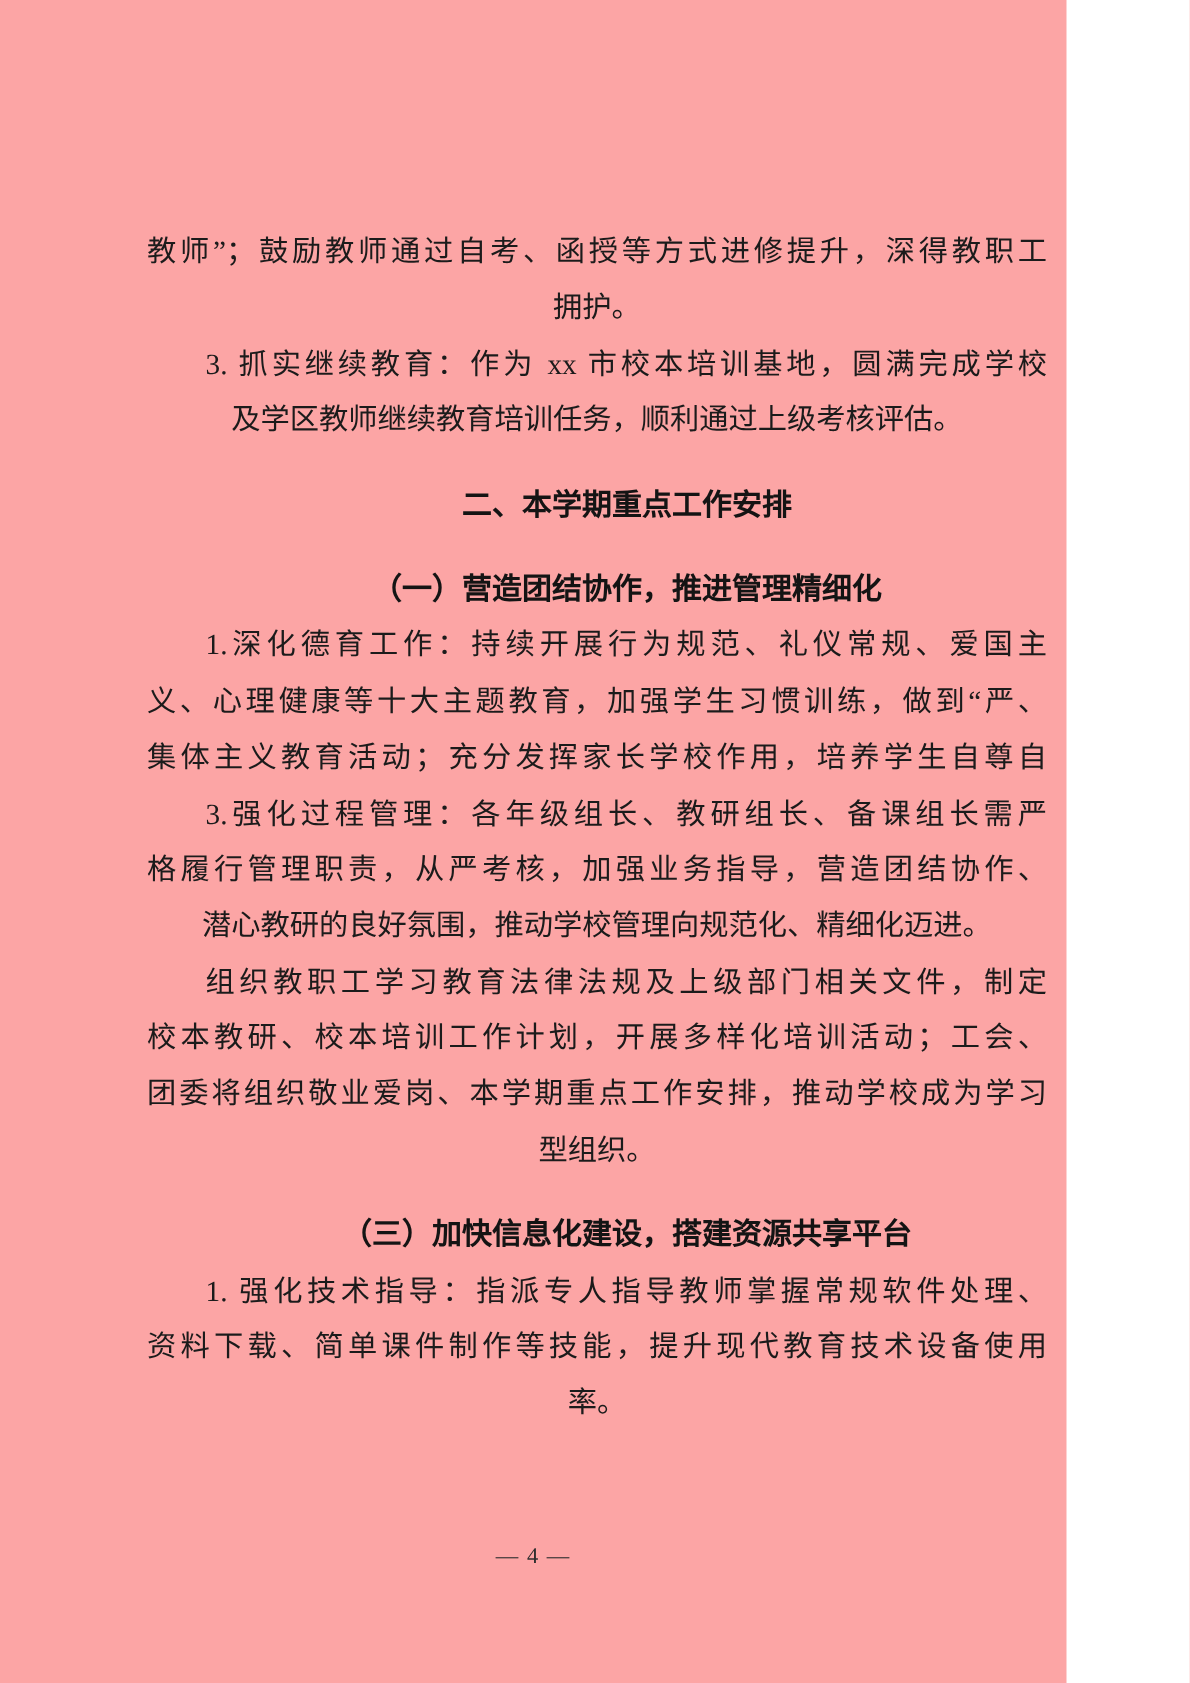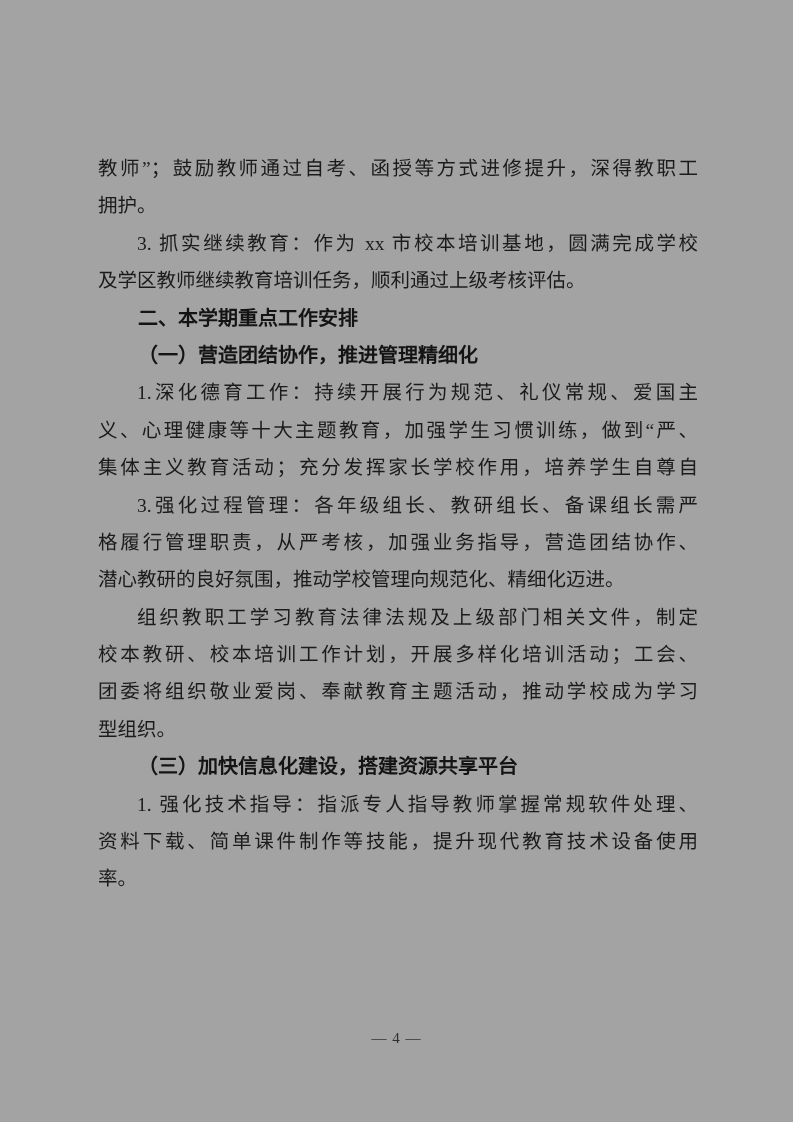--- a/index.html
+++ b/index.html
@@ -2,53 +2,54 @@
 <html lang="zh-CN"><head>
 <meta charset="utf-8">
 <style>
   html, body {
     margin: 0;
     padding: 0;
     background: #ffffff;
   }
   .page {
     position: relative;
-    width: 793px;
+    width: 711px;
     height: 1122px;
-    background: #a3a3a3;
+    background: #fca5a5;
     overflow: hidden;
     font-family: "Liberation Serif", "DejaVu Serif", serif;
   }
   .doc-body {
     position: absolute;
     left: 98px;
     top: 150px;
     width: 600px;
     color: #1b1b1b;
     font-size: 19.5px;
   }
   .line {
     height: 37.4px;
     line-height: 37.4px;
     overflow: hidden;
-    text-align: left;
+    text-align: center;
     white-space: normal;
   }
   
   .line.fill {
     text-align: justify;
     text-align-last: justify;
   }
   .line.indent {
     text-indent: 2em;
   }
   .line.heading {
     font-weight: 700;
     font-size: 20px;
     color: #141414;
+    margin-top: 19px;
   }
   .footer {
     position: absolute;
     left: 0;
     top: 1030px;
     width: 100%;
     text-align: center;
     font-size: 15px;
     color: #2e2e2e;
     letter-spacing: 1px;
@@ -66,21 +67,21 @@
       <div class="line heading indent">二、本学期重点工作安排</div>
       <div class="line heading indent">（一）营造团结协作，推进管理精细化</div>
       <div class="line indent fill">1.深化德育工作：持续开展行为规范、礼仪常规、爱国主</div>
       <div class="line fill">义、心理健康等十大主题教育，加强学生习惯训练，做到“严、</div>
       <div class="line fill">集体主义教育活动；充分发挥家长学校作用，培养学生自尊自</div>
       <div class="line indent fill">3.强化过程管理：各年级组长、教研组长、备课组长需严</div>
       <div class="line fill">格履行管理职责，从严考核，加强业务指导，营造团结协作、</div>
       <div class="line">潜心教研的良好氛围，推动学校管理向规范化、精细化迈进。</div>
       <div class="line indent fill">组织教职工学习教育法律法规及上级部门相关文件，制定</div>
       <div class="line fill">校本教研、校本培训工作计划，开展多样化培训活动；工会、</div>
-      <div class="line fill">团委将组织敬业爱岗、奉献教育主题活动，推动学校成为学习</div>
+      <div class="line fill">团委将组织敬业爱岗、本学期重点工作安排，推动学校成为学习</div>
       <div class="line">型组织。</div>
       <div class="line heading indent">（三）加快信息化建设，搭建资源共享平台</div>
       <div class="line indent fill">1. 强化技术指导：指派专人指导教师掌握常规软件处理、</div>
       <div class="line fill">资料下载、简单课件制作等技能，提升现代教育技术设备使用</div>
       <div class="line">率。</div>
     </div>
   <div class="footer">
     <span>— 4 —</span>
   </div>
 </div>

